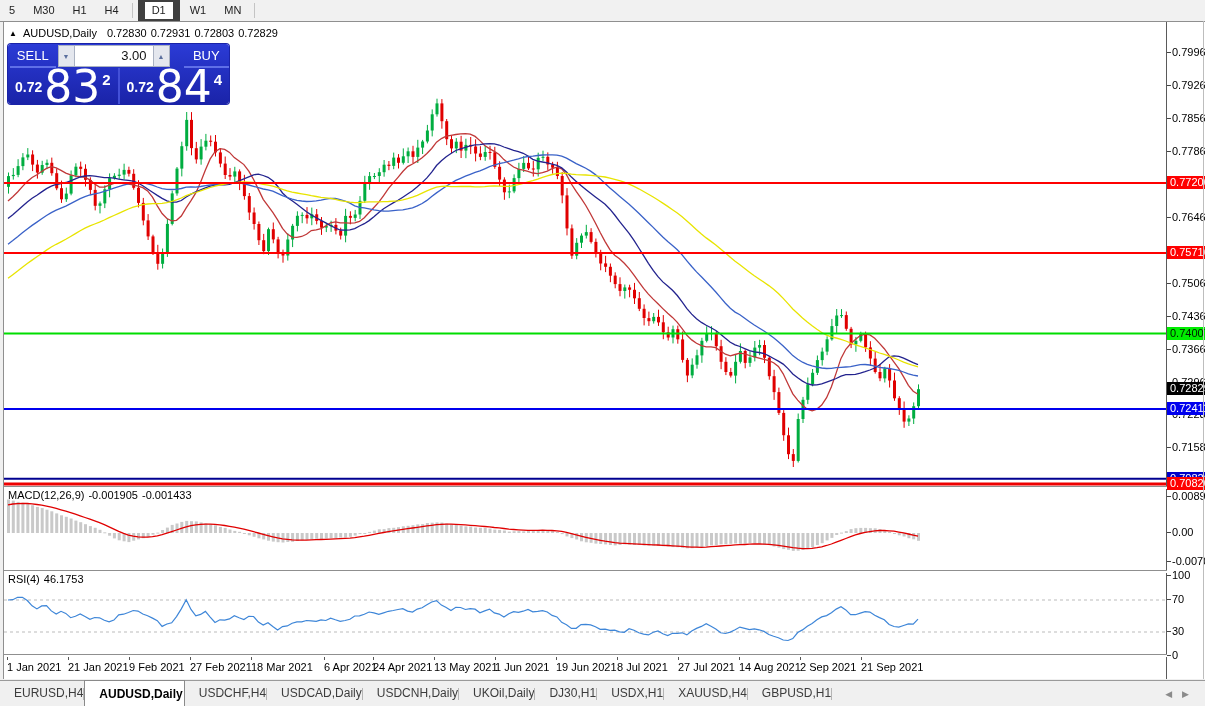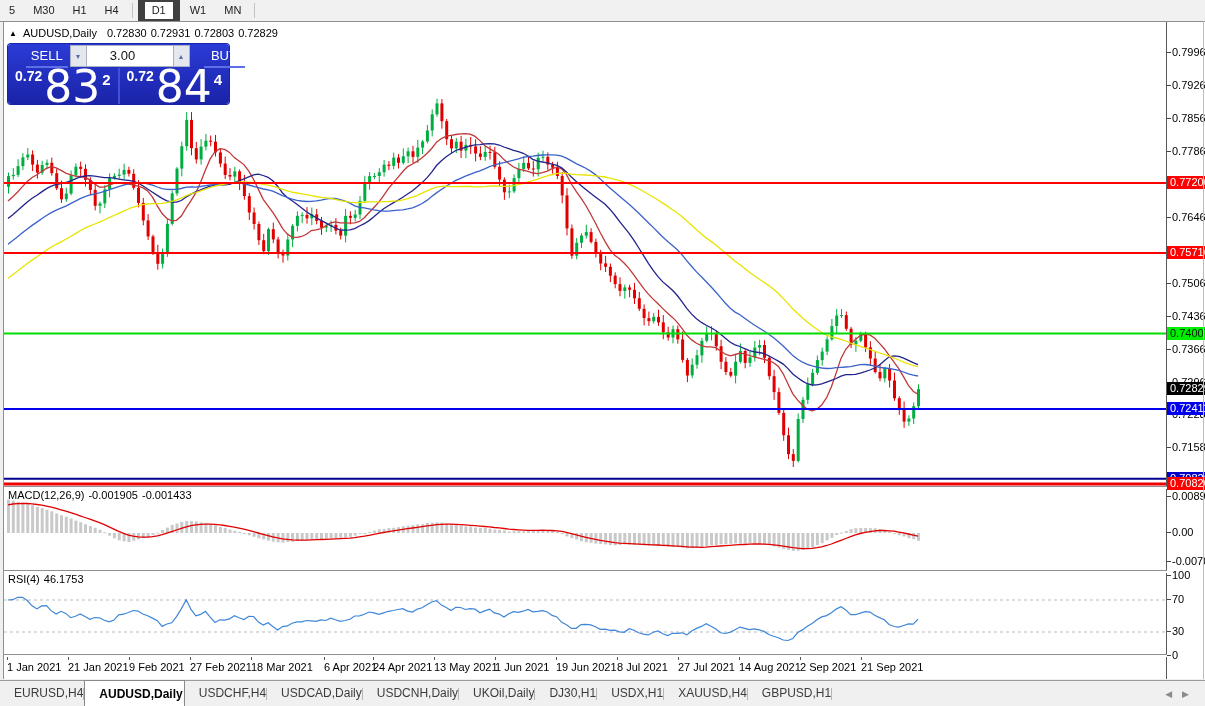--- a/index.html
+++ b/index.html
@@ -21,33 +21,33 @@
   #sep-macd{top:486px;} #sep-rsi{top:570px;} #sep-dates{top:654px;}
   #paint{position:absolute;left:0;top:0;z-index:2;pointer-events:none;}
   
   .chart-header{position:absolute;left:9px;top:27px;z-index:5;font-size:11px;color:#000;white-space:nowrap;}
   .chart-header .tri{font-size:8px;margin-right:6px;position:relative;top:-1px;}
   .chart-header span{margin-right:4px;}
   .chart-header .sym{margin-right:10px;}
   
   .trade-panel{position:absolute;left:8px;top:44px;width:221px;height:60px;z-index:5;
       background:linear-gradient(#2b3bd6,#1a23a8);border-radius:3px;box-shadow:0 0 0 1px #1a23a8;}
-  .tp-row1{position:absolute;left:16px;top:0;width:221px;height:24px;display:flex;}
+  .tp-row1{position:absolute;left:0;top:0;width:221px;height:24px;display:flex;}
   .tp-sell,.tp-buy{width:50px;height:22px;color:#fff;font-size:13px;display:flex;align-items:center;justify-content:center;
       border-bottom:2px solid #5f6fe8;cursor:pointer;}
   .tp-sell{margin-left:2px;} .tp-buy{margin-left:14px;}
   .tp-spin{display:flex;margin-left:2px;height:22px;margin-top:1px;}
   .tp-arrow{width:15px;background:#e4e7ee;border:1px solid #aab2c2;color:#5a6f9e;font-size:7px;
       display:flex;align-items:center;justify-content:center;cursor:pointer;}
   .tp-vol{width:72px;background:#fff;border-top:1px solid #aab2c2;border-bottom:1px solid #aab2c2;
-      font-size:13px;color:#111;text-align:center;padding-right:14px;line-height:20px;}
+      font-size:13px;color:#111;text-align:right;padding-right:6px;line-height:20px;}
   .tp-prices{position:absolute;left:0;top:24px;width:221px;height:36px;display:flex;color:#fff;}
   .tp-price{flex:1;display:flex;align-items:flex-end;justify-content:center;padding-bottom:3px;}
   .tp-price.sell{border-right:2px solid #4350d8;}
-  .tp-small{font-size:14px;font-weight:bold;margin-right:2px;margin-bottom:17px;}
+  .tp-small{font-size:14px;font-weight:bold;margin-right:2px;margin-bottom:6px;}
   .tp-big{font-size:44px;line-height:28px;font-family:"DejaVu Sans","Liberation Sans",sans-serif;}
   .tp-sup{font-size:15px;font-weight:bold;margin-left:2px;margin-bottom:13px;}
   
   .ind-label{position:absolute;z-index:3;font-size:11px;color:#000;white-space:nowrap;}
   #macd-label{left:8px;top:489px;} #rsi-label{left:8px;top:573px;}
   .ind-label span{margin-right:4px;}
   
   .price-axis{position:absolute;left:1167px;top:21px;width:38px;height:658px;z-index:5;background:#fff;}
   .ax-lab{position:absolute;left:5px;font-size:11px;color:#000;white-space:nowrap;}
   .ax-lab::before{content:"";position:absolute;left:-5px;top:6px;width:4px;height:1px;background:#444;}

